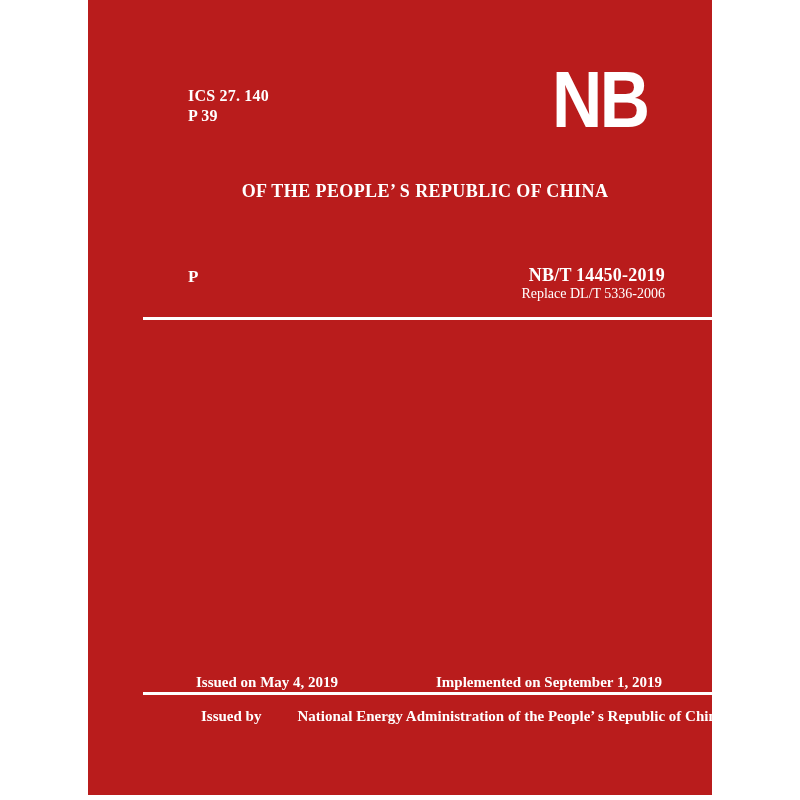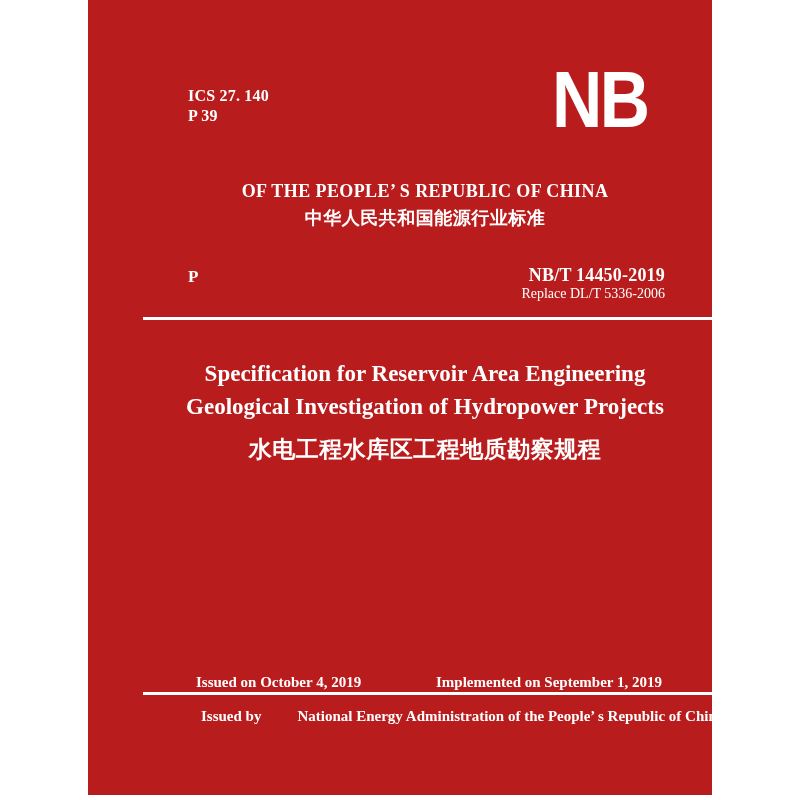--- a/index.html
+++ b/index.html
@@ -152,39 +152,33 @@
 
     <div class="ics-block">
       <div>ICS 27. 140</div>
       <div>P 39</div>
     </div>
 
     <div class="nb-logo">NB</div>
 
     <div class="center-col std-block">
       <div class="std-en">OF THE PEOPLE’ S REPUBLIC OF CHINA</div>
-      <div class="std-zh">中华人民共和国能源行业标准</div>
     </div>
 
     <div class="p-label">P</div>
 
     <div class="number-block">
       <div class="std-number">NB/T 14450-2019</div>
       <div class="replaces">Replace DL/T 5336-2006</div>
     </div>
 
     <div class="rule rule-top"></div>
 
-    <div class="center-col title-block">
-      <div class="title-en">Specification for Reservoir Area Engineering</div>
-      <div class="title-en">Geological Investigation of Hydropower Projects</div>
-      <div class="title-zh">水电工程水库区工程地质勘察规程</div>
-    </div>
 
-    <div class="issued-date">Issued on October 4, 2019</div>
+    <div class="issued-date">Issued on May 4, 2019</div>
     <div class="implemented-date">Implemented on September 1, 2019</div>
 
     <div class="rule rule-bottom"></div>
 
     <div class="issued-by-row">
       <span class="issued-by-label">Issued by</span><span>National Energy Administration of the People’ s Republic of China</span>
     </div>
 
   </div>
 </div>

